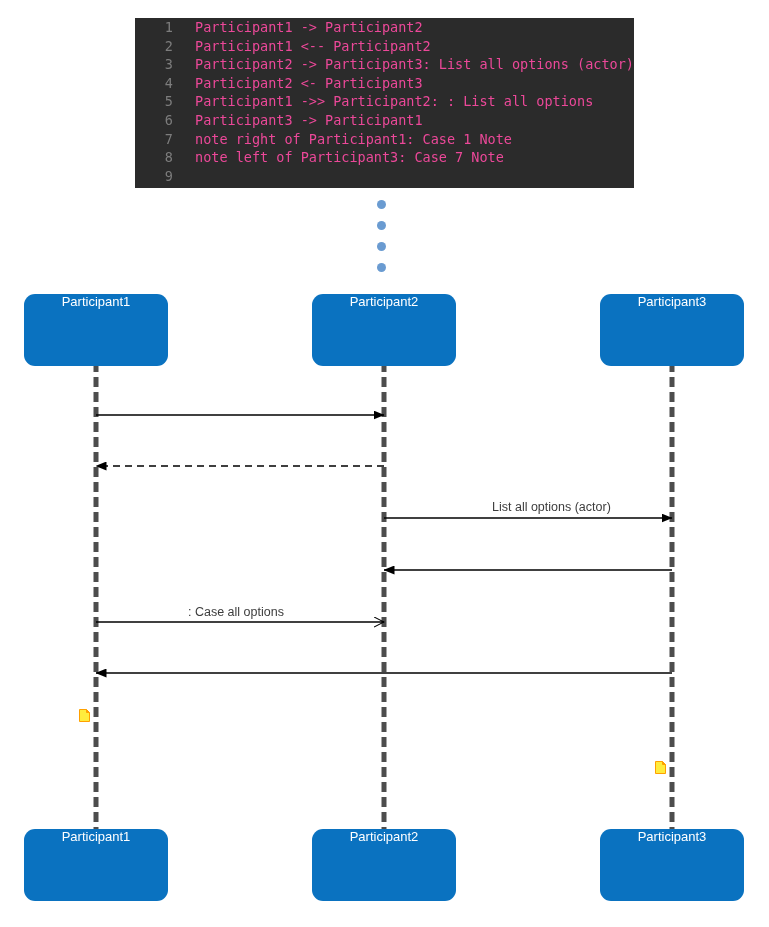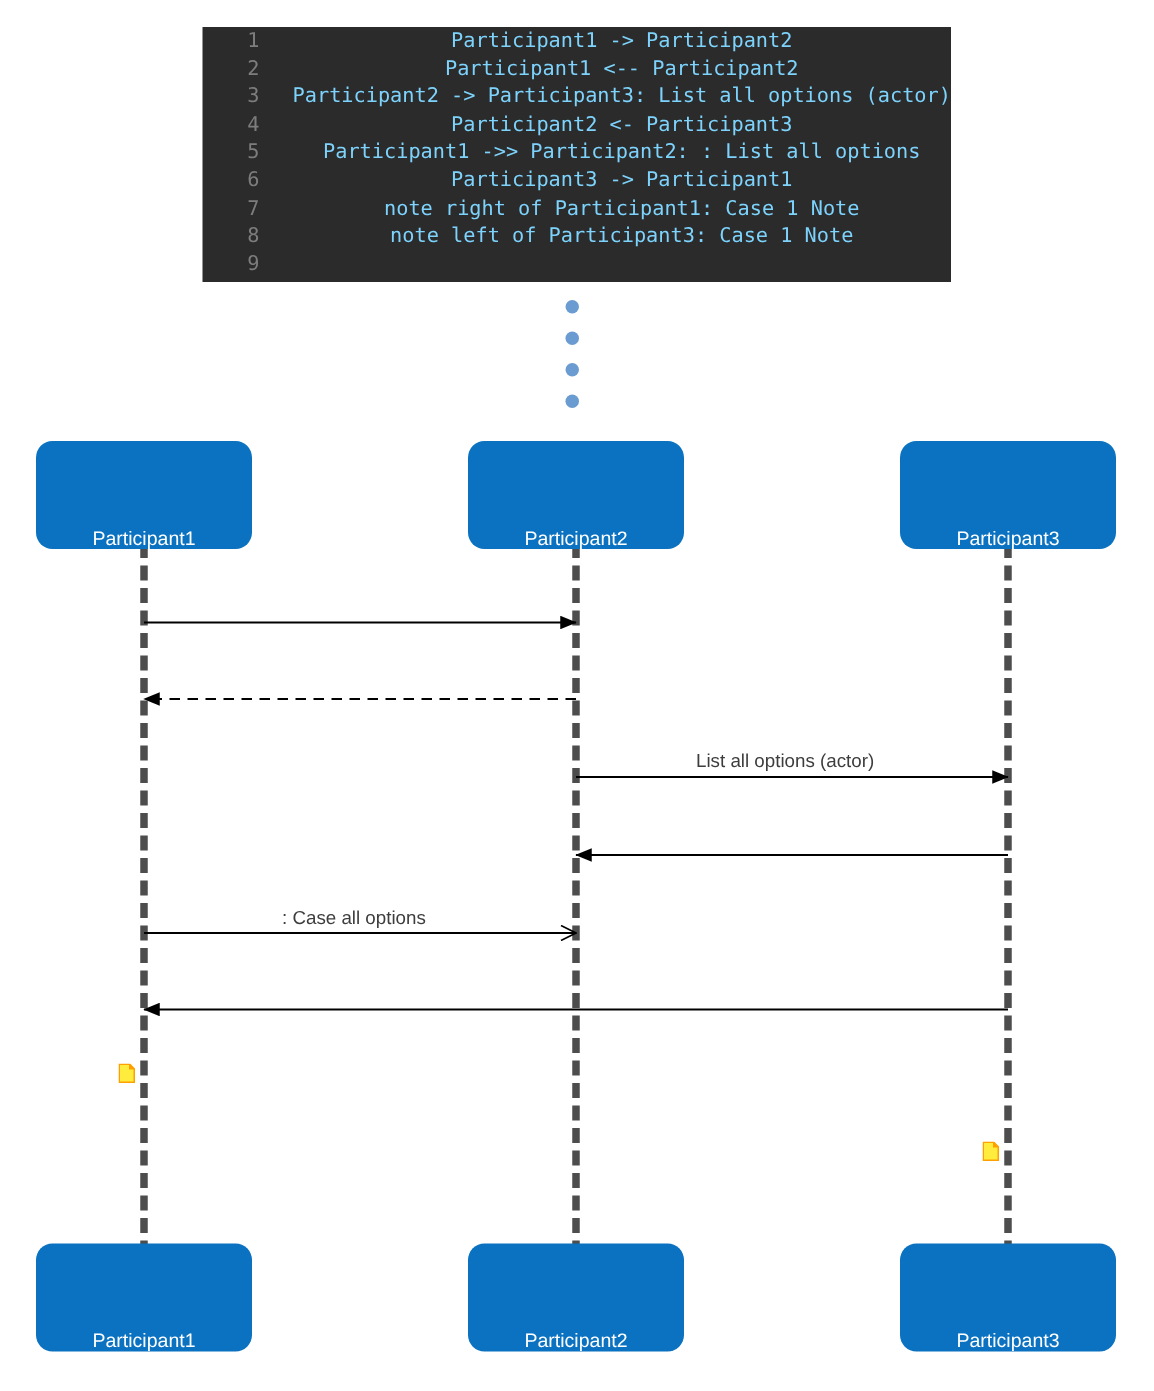--- a/index.html
+++ b/index.html
@@ -37,24 +37,23 @@
   }
   #code-block .ln {
     width: 38px;
     text-align: right;
     color: #7d7d7d;
     flex: 0 0 auto;
     padding-right: 0;
     user-select: none;
   }
   #code-block .ltext {
-    color: #7dd3fc;
+    color: #ec4899;
     padding-left: 22px;
     flex: 1 1 auto;
-    text-align: center;
   }
 
   
   .dots-group { position: absolute; }
   .dot {
     position: absolute;
     width: 9px;
     height: 9px;
     border-radius: 50%;
     background: #6a9bd1;
@@ -71,21 +70,21 @@
 
   
   .participant-box {
     position: absolute;
     width: 144px;
     height: 72px;
     background: #0a72c0;
     border-radius: 11px;
     color: #ffffff;
     display: flex;
-    align-items: flex-end;
+    align-items: flex-start;
     justify-content: center;
     font-size: 13px;
     font-family: "Liberation Sans", sans-serif;
     letter-spacing: 0px;
     box-sizing: border-box;
   }
   .participant-label {
     color: #ffffff;
     font-size: 13px;
     pointer-events: none;
@@ -134,21 +133,21 @@
   <div class="code-line">
     <span class="ln">6</span>
     <span class="ltext">Participant3 -&gt; Participant1</span>
   </div>
   <div class="code-line">
     <span class="ln">7</span>
     <span class="ltext">note right of Participant1: Case 1 Note</span>
   </div>
   <div class="code-line">
     <span class="ln">8</span>
-    <span class="ltext">note left of Participant3: Case 1 Note</span>
+    <span class="ltext">note left of Participant3: Case 7 Note</span>
   </div>
   <div class="code-line">
     <span class="ln">9</span>
     <span class="ltext"></span>
   </div>
 </div>
 
 <div class="dots-group" style="left:377px; top:200px; width:12px; height:80px;">
   <div class="dot" style="left:0px; top:0px;"></div>
   <div class="dot" style="left:0px; top:21px;"></div>
@@ -203,21 +202,21 @@
 <div class="participant-box" style="left:24px; top:829px;">
   <span class="participant-label">Participant1</span>
 </div>
 <div class="participant-box" style="left:312px; top:829px;">
   <span class="participant-label">Participant2</span>
 </div>
 <div class="participant-box" style="left:600px; top:829px;">
   <span class="participant-label">Participant3</span>
 </div>
 
-<div class="msg-label" style="left:464px; top:500px;">List all options (actor)</div>
+<div class="msg-label" style="left:492px; top:500px;">List all options (actor)</div>
 <div class="msg-label" style="left:188px; top:605px;">: Case all options</div>
 
 <svg class="note-icon" style="left:79px; top:709px;" viewBox="0 0 11 13" xmlns="http://www.w3.org/2000/svg">
   <path d="M0.5,0.5 L7.5,0.5 L10.5,3.5 L10.5,12.5 L0.5,12.5 Z" fill="#ffec3d" stroke="#ffa000" stroke-width="1"></path>
   <path d="M7.5,0.5 L7.5,3.5 L10.5,3.5" fill="#ffa000" stroke="#ffa000" stroke-width="1"></path>
 </svg>
 <svg class="note-icon" style="left:655px; top:761px;" viewBox="0 0 11 13" xmlns="http://www.w3.org/2000/svg">
   <path d="M0.5,0.5 L7.5,0.5 L10.5,3.5 L10.5,12.5 L0.5,12.5 Z" fill="#ffec3d" stroke="#ffa000" stroke-width="1"></path>
   <path d="M7.5,0.5 L7.5,3.5 L10.5,3.5" fill="#ffa000" stroke="#ffa000" stroke-width="1"></path>
 </svg>

